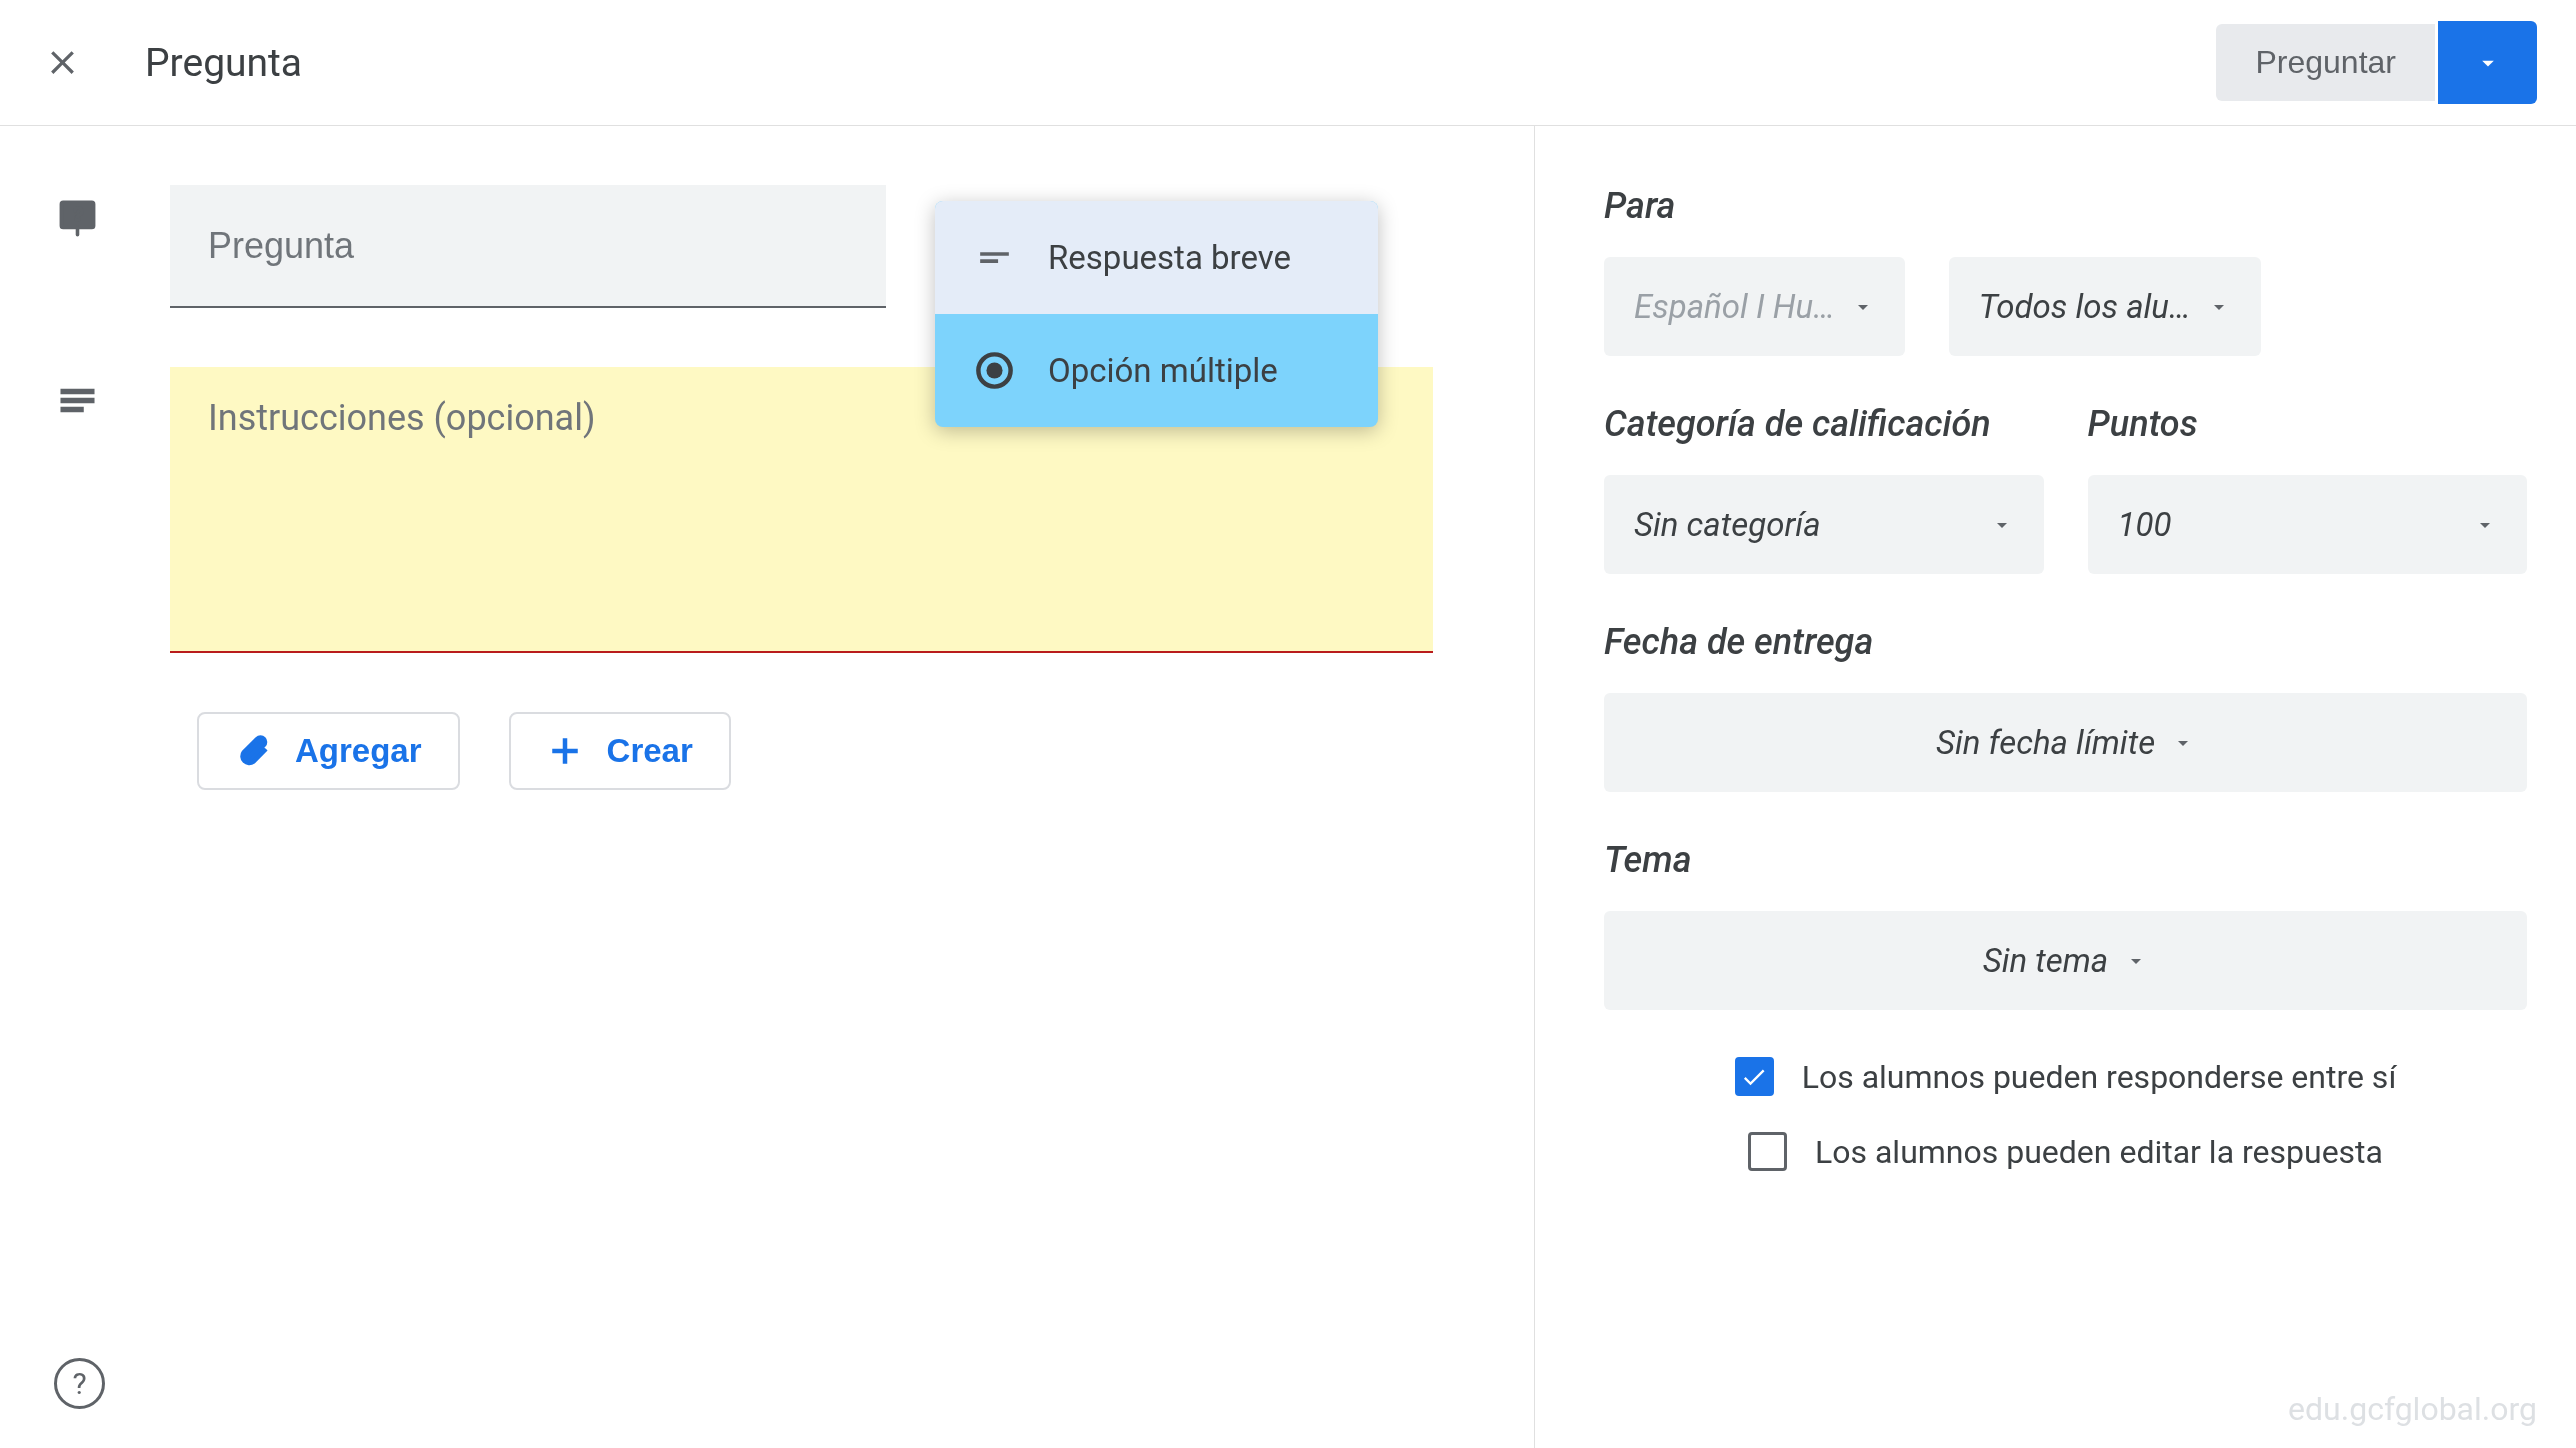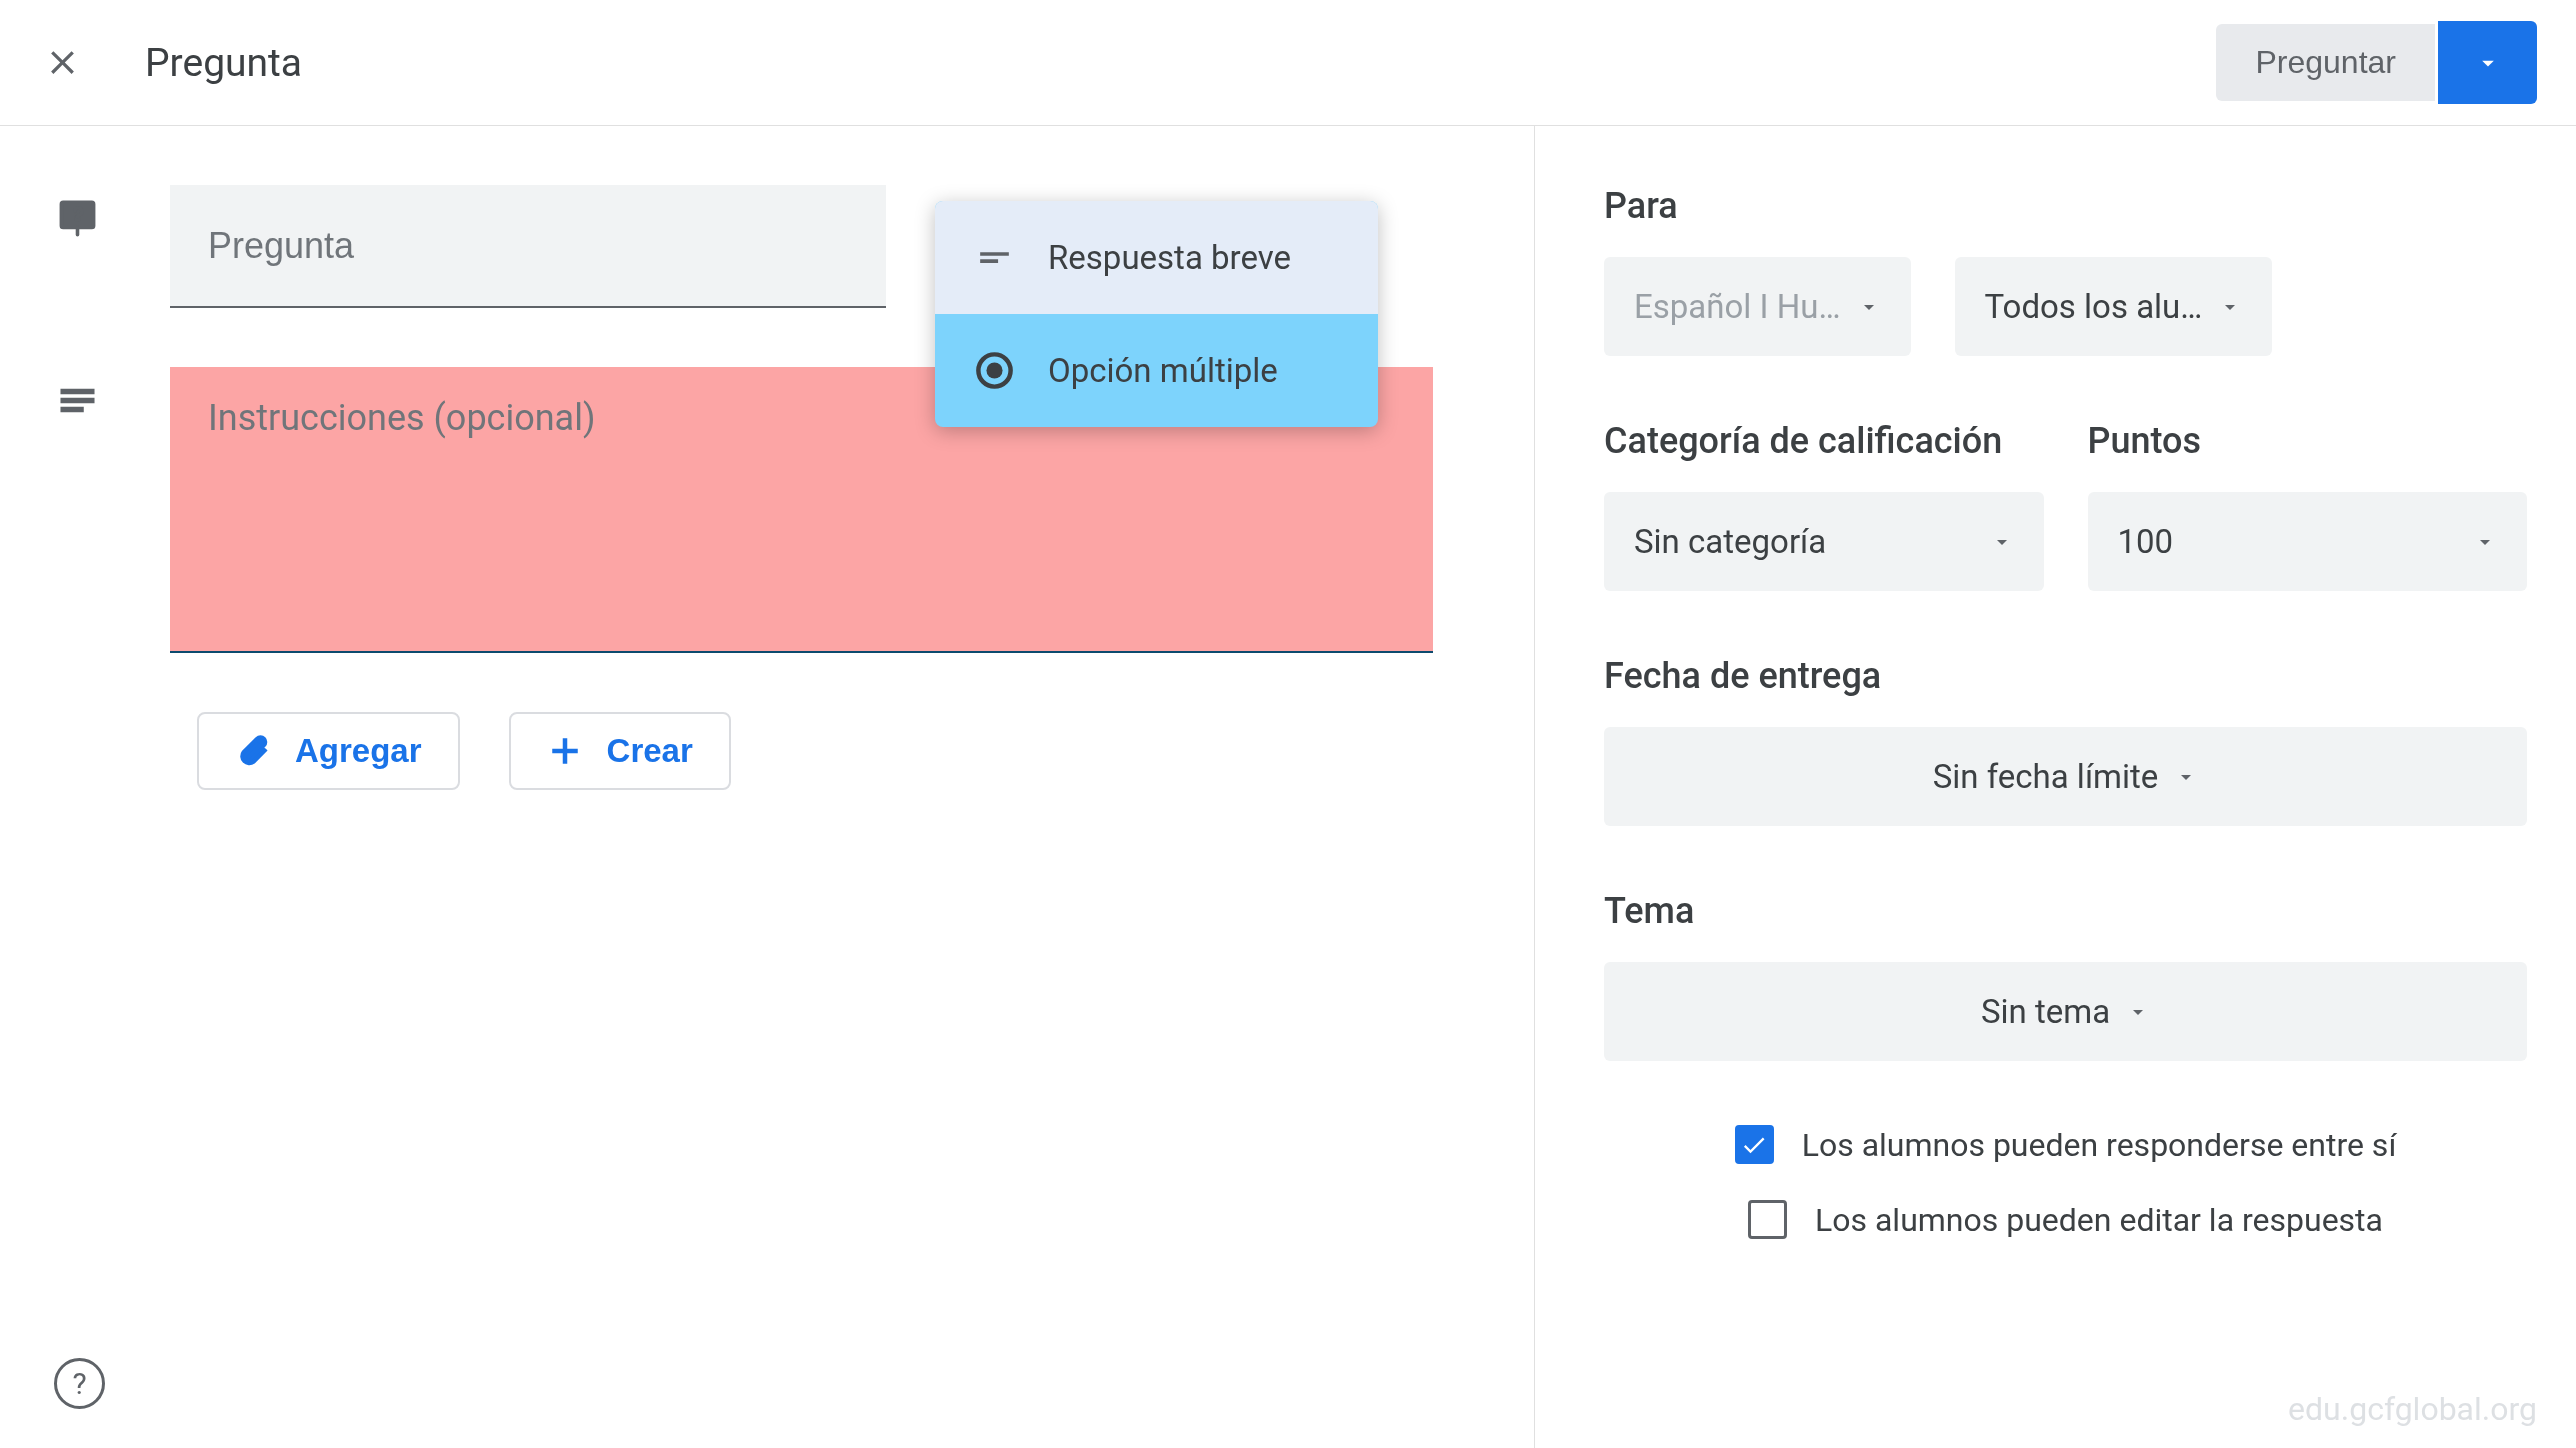--- a/index.html
+++ b/index.html
@@ -129,23 +129,23 @@
   font-size: 33px;
   color: #3c4043;
 }
 .dropdown-item.selected { background: #e4ecf8; }
 .dropdown-item-icon { width: 43px; height: 43px; display: flex; align-items: center; justify-content: center; }
 
 
 .instructions-input {
   width: 1263px;
   height: 286px;
-  background: #fca5a5;
+  background: #fef9c3;
   border: none;
-  border-bottom: 2px solid #0c4a6e;
+  border-bottom: 2px solid #b91c1c;
   padding: 30px 38px;
   font-size: 36px;
   resize: none;
   color: #5f6368;
   font-family: inherit;
 }
 .instructions-input::placeholder { color: #70757a; }
 
 
 .attach-row {
@@ -192,21 +192,21 @@
   padding: 0 30px;
   font-size: 33px;
   color: #3c4043;
   cursor: pointer;
 }
 .selector.disabled { color: #9aa0a6; }
 .selector .sel-text { white-space: nowrap; overflow: hidden; text-overflow: ellipsis; }
 .selector svg { width: 24px; height: 24px; fill: #5f6368; flex-shrink: 0; margin-left: 16px; }
 .selector.full { width: 100%; justify-content: center; }
 
-.section { margin-bottom: 64px; }
+.section { margin-bottom: 47px; font-style: italic; }
 
 
 .checkbox-row {
   display: flex;
   align-items: center;
   gap: 28px;
   font-size: 32px;
   color: #3c4043;
   margin-bottom: 36px;
   justify-content: center;

